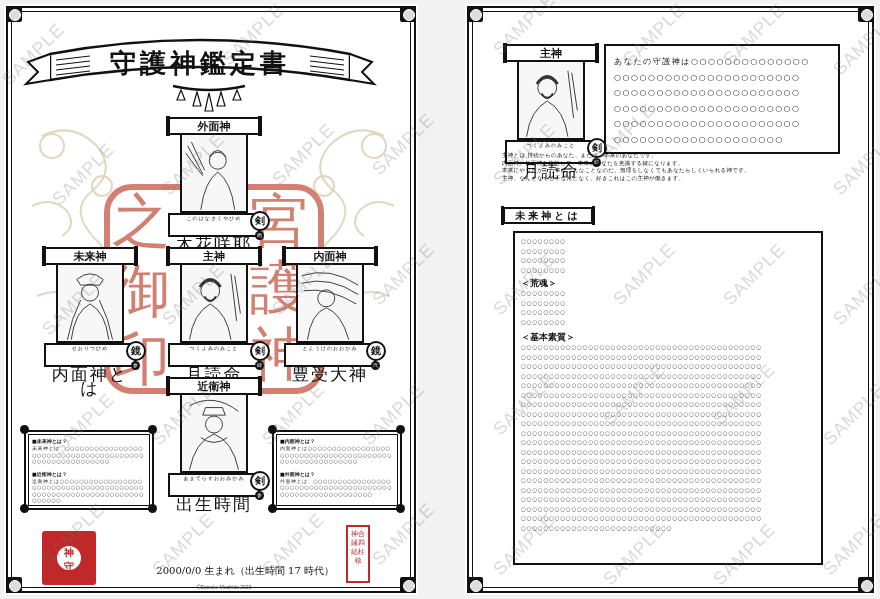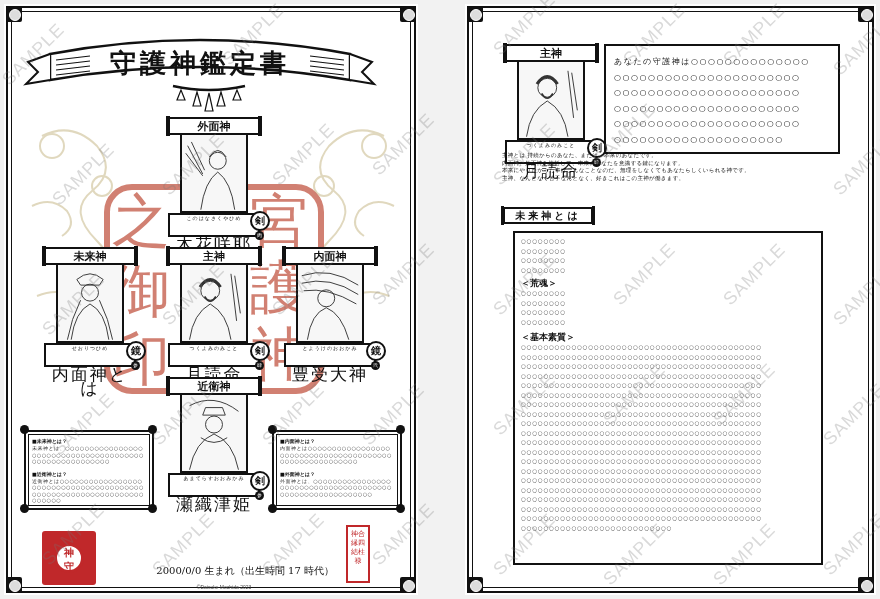--- a/index.html
+++ b/index.html
@@ -232,21 +232,21 @@
             <circle cx="34" cy="30" r="9"></circle>
             <path d="M22 20 h24 l-3 -8 h-18 z"></path>
             <path d="M8 10 q26 -14 52 6"></path>
             <path d="M8 78 q6 -30 26 -38 q20 8 26 38"></path>
             <path d="M20 44 q14 10 28 0"></path>
           </g>
         </svg>
     </div>
     <div class="god-name-box">
       <div class="god-ruby">あまてらすおおみかみ</div>
-      <div class="god-name">瀬織津姫</div>
+      <div class="god-name">出生時間</div>
       <div class="god-badge">剣</div>
       <div class="god-badge-sub">参</div>
     </div>
   </div>
 
   <div class="info-box" style="left:20px; top:426px;">
     <div class="info-h">■未来神とは？</div>
     <div class="info-t">未来神とは、○○○○○○○○○○○○○○○○○○○○○○○○○○○○○○○○○○○○○○○○○○○○○○○○○○○○○○○</div>
     <div class="info-h" style="margin-top:6px;">■近衛神とは？</div>
     <div class="info-t">近衛神とは○○○○○○○○○○○○○○○○○○○○○○○○○○○○○○○○○○○○○○○○○○○○○○○○○○○○○○○○○○○○○○○○○○○○○</div>

